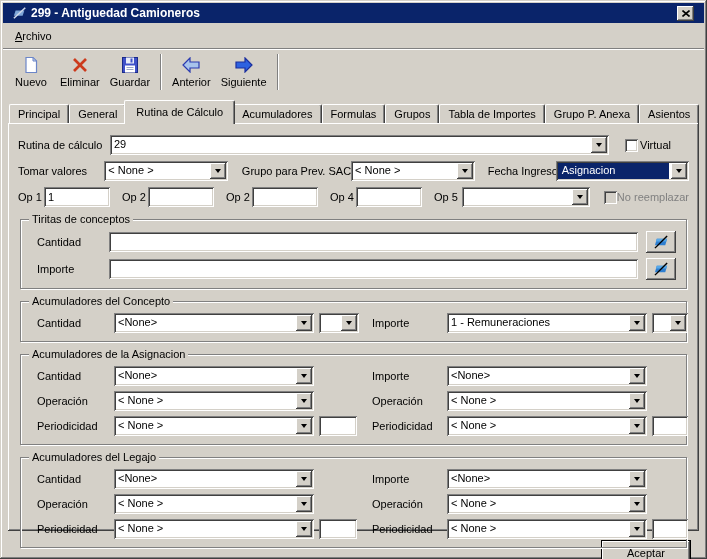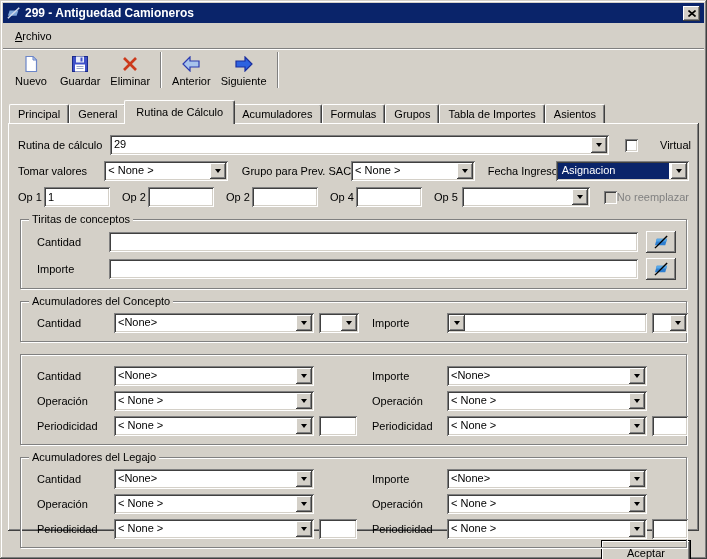--- a/index.html
+++ b/index.html
@@ -12,32 +12,32 @@
   }
   .window {
     width:707px; height:559px; background:#D4D0C8; position:relative; overflow:hidden;
     box-shadow: inset -1px -1px 0 #404040, inset 1px 1px 0 #D4D0C8,
                 inset -2px -2px 0 #808080, inset 2px 2px 0 #FFFFFF;
     padding:3px;
   }
   
   .titlebar {
     height:20px; background:#0A246A; display:flex; align-items:center;
-    padding:0 4px; gap:4px; color:#fff;
+    padding:0 10px; gap:4px; color:#fff;
   }
   .title-text { font-weight:bold; font-size:12px; white-space:nowrap; flex:1; }
   .close-btn {
     width:17px; height:15px; background:#D4D0C8; display:flex; align-items:center; justify-content:center;
     box-shadow: inset -1px -1px 0 #404040, inset 1px 1px 0 #FFFFFF, inset -2px -2px 0 #808080;
   }
   
   .menubar { height:25px; display:flex; align-items:center; padding-left:7px; gap:12px; }
   .menu-item { padding:1px 5px; }
   .etched-h { height:2px; border-top:1px solid #808080; border-bottom:1px solid #FFFFFF; }
-  .toolbar { display:flex; padding:2px 2px 1px 4px; height:42px; }
+  .toolbar { display:flex; align-items:center; padding:2px 2px 1px 4px; height:42px; }
   .tool-btn {
     min-width:48px; height:38px; display:flex; flex-direction:column; align-items:center;
     justify-content:flex-start; padding:2px 5px 1px 5px; gap:1px; background:transparent; border:none;
     font-family:"Liberation Sans",sans-serif; font-size:11px; color:#000;
   }
   .tool-sep { width:2px; height:36px; margin:0 5px; border-left:1px solid #808080; border-right:1px solid #FFFFFF; }
   .tool-ic { height:20px; display:flex; align-items:center; justify-content:center; }
   
   .tabstrip { display:flex; align-items:flex-end; margin:6px 4px 0 6px; height:25px; position:relative; z-index:4; }
   .tab {
@@ -130,38 +130,38 @@
         <svg width="18" height="18" viewBox="0 0 18 18">
           <path d="M4 1.5 H11 L14.5 5 V16.5 H4 Z" fill="#FFFFFF" stroke="#6C86C8" stroke-width="1.2"></path>
           <path d="M11 1.5 L11 5 L14.5 5 Z" fill="#C9D4EE" stroke="#6C86C8" stroke-width="1"></path>
         </svg>
       </span>
       <span>Nuevo</span>
     </button>
     <button class="tool-btn">
       <span class="tool-ic">
         <svg width="18" height="18" viewBox="0 0 18 18">
+          <line x1="3" y1="3" x2="15" y2="15" stroke="#CC3A1C" stroke-width="2.6"></line>
+          <line x1="15" y1="3" x2="3" y2="15" stroke="#CC3A1C" stroke-width="2.6"></line>
+        </svg>
+      </span>
+      <span>Eliminar</span>
+    </button>
+    <button class="tool-btn">
+      <span class="tool-ic">
+        <svg width="18" height="18" viewBox="0 0 18 18">
           <rect x="1.5" y="1.5" width="15" height="15" fill="#3F51C8" stroke="#1A2A8A"></rect>
           <rect x="5" y="1.5" width="8" height="6" fill="#E8ECF8"></rect>
           <rect x="9.5" y="2.5" width="2" height="4" fill="#3F51C8"></rect>
           <rect x="4" y="9.5" width="10" height="7" fill="#FFFFFF"></rect>
           <line x1="5.5" y1="11.5" x2="12.5" y2="11.5" stroke="#9aa6c8"></line>
           <line x1="5.5" y1="13.5" x2="12.5" y2="13.5" stroke="#9aa6c8"></line>
         </svg>
       </span>
       <span>Guardar</span>
-    </button>
-    <button class="tool-btn">
-      <span class="tool-ic">
-        <svg width="18" height="18" viewBox="0 0 18 18">
-          <line x1="3" y1="3" x2="15" y2="15" stroke="#CC3A1C" stroke-width="2.6"></line>
-          <line x1="15" y1="3" x2="3" y2="15" stroke="#CC3A1C" stroke-width="2.6"></line>
-        </svg>
-      </span>
-      <span>Eliminar</span>
     </button>
     <div class="tool-sep"></div>
     <button class="tool-btn">
       <span class="tool-ic">
         <svg width="20" height="16" viewBox="0 0 20 16">
           <path d="M9 1 L2 8 L9 15 V11 H18 V5 H9 Z" fill="#A8C4EC" stroke="#2B3BB0" stroke-width="1.2"></path>
         </svg>
       </span>
       <span>Anterior</span>
     </button>
@@ -177,34 +177,35 @@
   </div>
 
   <div class="tabstrip">
     <div class="tab">Principal</div>
     <div class="tab">General</div>
     <div class="tab active">Rutina de Cálculo</div>
     <div class="tab">Acumuladores</div>
     <div class="tab">Formulas</div>
     <div class="tab">Grupos</div>
     <div class="tab">Tabla de Importes</div>
+    <div class="tab">Grupo P. Anexa</div>
     <div class="tab">Asientos</div>
   </div>
 
   <div class="page">
 
     <div class="frow">
       <span class="lbl" style="width:92px">Rutina de cálculo</span>
       <div class="combo sunken" style="flex:1">
         <span class="combo-text">29</span>
         <span class="combo-btn">
             <span class="arr"></span>
           </span>
       </div>
-      <span style="display:flex;align-items:center;gap:22px;margin-left:16px;width:64px">
+      <span style="display:flex;align-items:center;gap:2px;margin-left:16px;width:64px">
         <span class="chk"></span>
         <span class="lbl">Virtual</span>
       </span>
     </div>
 
     <div class="frow">
       <span class="lbl" style="width:88px">Tomar valores</span>
       <div class="combo sunken" style="width:126px">
         <span class="combo-text">&lt; None &gt;</span>
         <span class="combo-btn">
@@ -286,34 +287,36 @@
             </span>
         </div>
         <div class="combo sunken">
           <span class="combo-text"></span>
           <span class="combo-btn">
               <span class="arr"></span>
             </span>
         </div>
         <span class="lbl" style="padding-left:8px">Importe</span>
         <div class="combo sunken">
+          <span class="combo-text">1 - Remuneraciones</span>
           <span class="combo-btn">
               <span class="arr"></span>
             </span>
         </div>
         <div class="combo sunken">
           <span class="combo-text"></span>
           <span class="combo-btn">
               <span class="arr"></span>
             </span>
         </div>
       </div>
     </div>
 
     <div class="group">
+      <span class="group-title">Acumuladores de la Asignacion</span>
       <div class="grp-grid">
         <span class="lbl">Cantidad</span>
         <div class="combo sunken">
           <span class="combo-text">&lt;None&gt;</span>
           <span class="combo-btn">
               <span class="arr"></span>
             </span>
         </div>
         <span></span>
         <span class="lbl" style="padding-left:8px">Importe</span>

